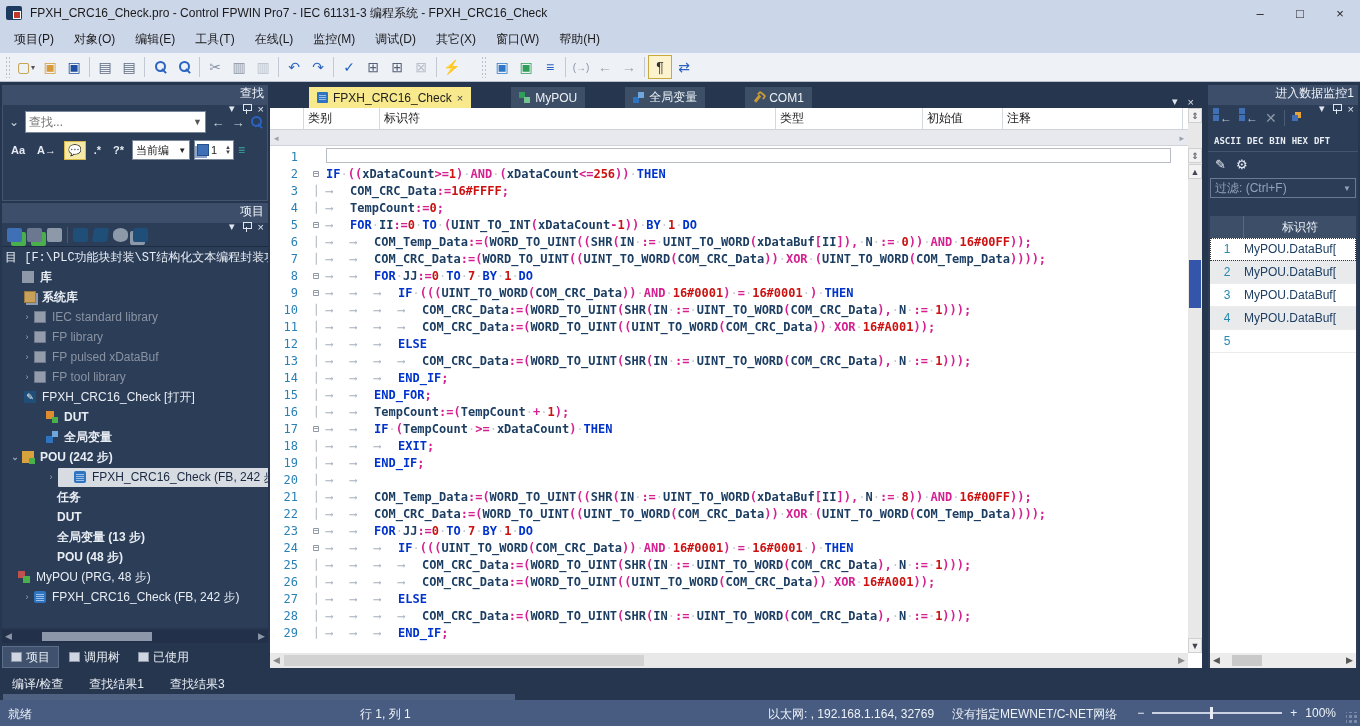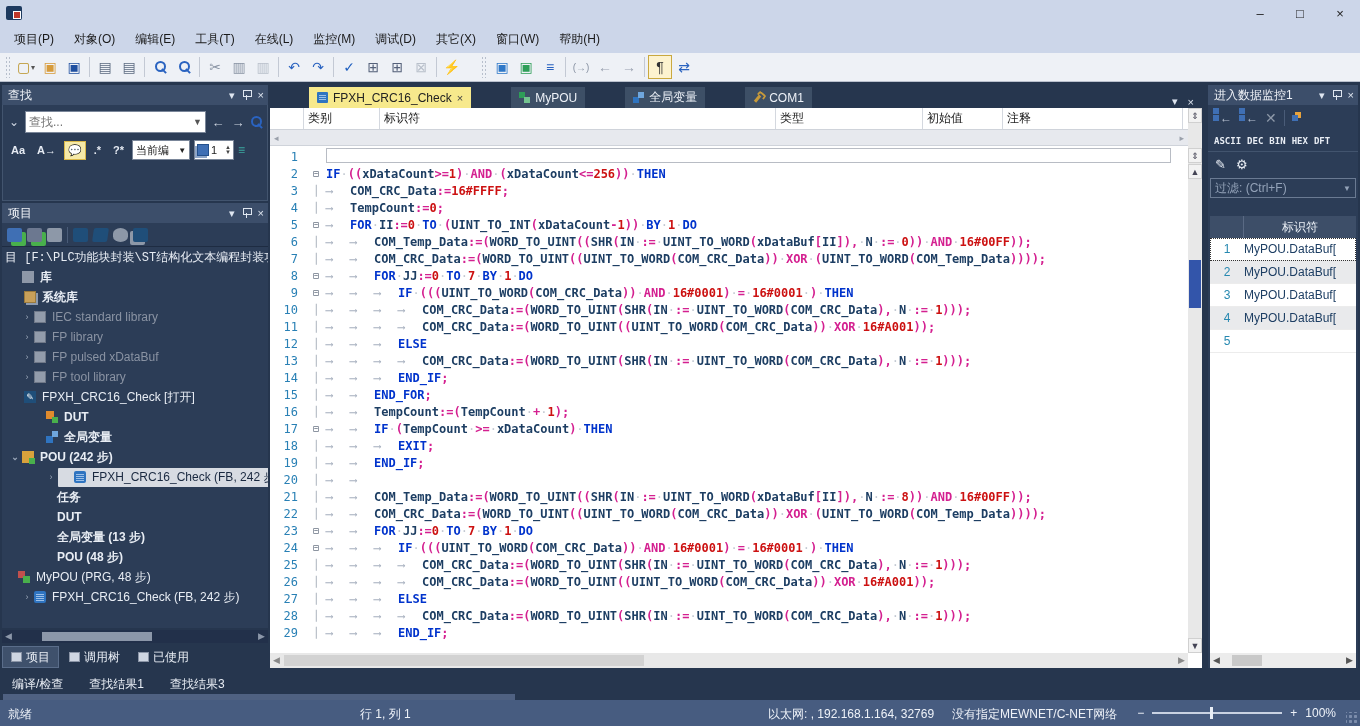--- a/index.html
+++ b/index.html
@@ -20,21 +20,21 @@
   .tbtn { width:24px; height:24px; display:flex; align-items:center; justify-content:center; font-size:14px; border:1px solid transparent; }
   .tbtn.active { background:#fdf3cf; border:1px solid #caa93f; }
   .tsep { width:1px; height:20px; background:#c3c9d4; margin:0 3px; }
   .tgrip { width:6px; height:22px; margin:0 3px; background-image:radial-gradient(#b7bfcc 1px, transparent 1px); background-size:3px 4px; }
   .tgap { width:14px; }
   .mag { width:13px; height:13px; position:relative; display:inline-block; }
   .mag::before { content:""; position:absolute; width:7px; height:7px; border:2px solid #2a63c0; border-radius:50%; left:1px; top:0; }
   .mag::after { content:""; position:absolute; width:6px; height:2px; background:#2a63c0; transform:rotate(45deg); left:7px; top:9px; }
 
   
-  .ptitle { height:20px; background:#3c4e6a; color:#f0f3f8; display:flex; align-items:center; padding:0 4px 0 6px; }
+  .ptitle { height:20px; background:#3c4e6a; color:#f0f3f8; display:flex; align-items:flex-end; padding:0 4px 0 6px;flex-direction:column; }
   .ptitle .sp { flex:1; }
   .pctl { display:flex; align-items:center; gap:7px; color:#dfe6f0; font-size:11px; }
   .pin { width:9px; height:12px; position:relative; display:inline-block; }
   .pin::before { content:""; position:absolute; left:1px; top:1px; width:7px; height:5px; border:1px solid #dfe6f0; }
   .pin::after { content:""; position:absolute; left:4px; top:6px; width:1px; height:5px; background:#dfe6f0; }
 
   
   .left-dock { position:absolute; left:2px; top:85px; width:266px; height:583px; }
   .find-body { height:96px; background:#2c3d57; border:1px solid #42546e; border-top:none; padding:6px 4px 0 4px; }
   .frow { display:flex; align-items:center; gap:4px; margin-bottom:7px; }
@@ -157,20 +157,21 @@
   .zthumb { position:absolute; left:58px; top:-5px; width:3px; height:12px; background:#e8edf5; }
   .grip { position:absolute; right:2px; bottom:2px; width:12px; height:12px; background-image:radial-gradient(#7c8dac 1.4px, transparent 1.5px); background-size:5px 5px; background-position:bottom right; }
 </style>
 </head>
 <body>
 
 <div class="app">
 
   <div class="titlebar">
     <span class="appicon"></span>
+    <span class="title-text">FPXH_CRC16_Check.pro - Control FPWIN Pro7 - IEC 61131-3 编程系统 - FPXH_CRC16_Check</span>
     <span class="winbtns">
       <span class="winbtn">–</span>
       <span class="winbtn">□</span>
       <span class="winbtn">×</span>
     </span>
   </div>
 
   <div class="menubar" id="menubar">
       <span class="menu-item">项目(P)</span>
       <span class="menu-item">对象(O)</span>

